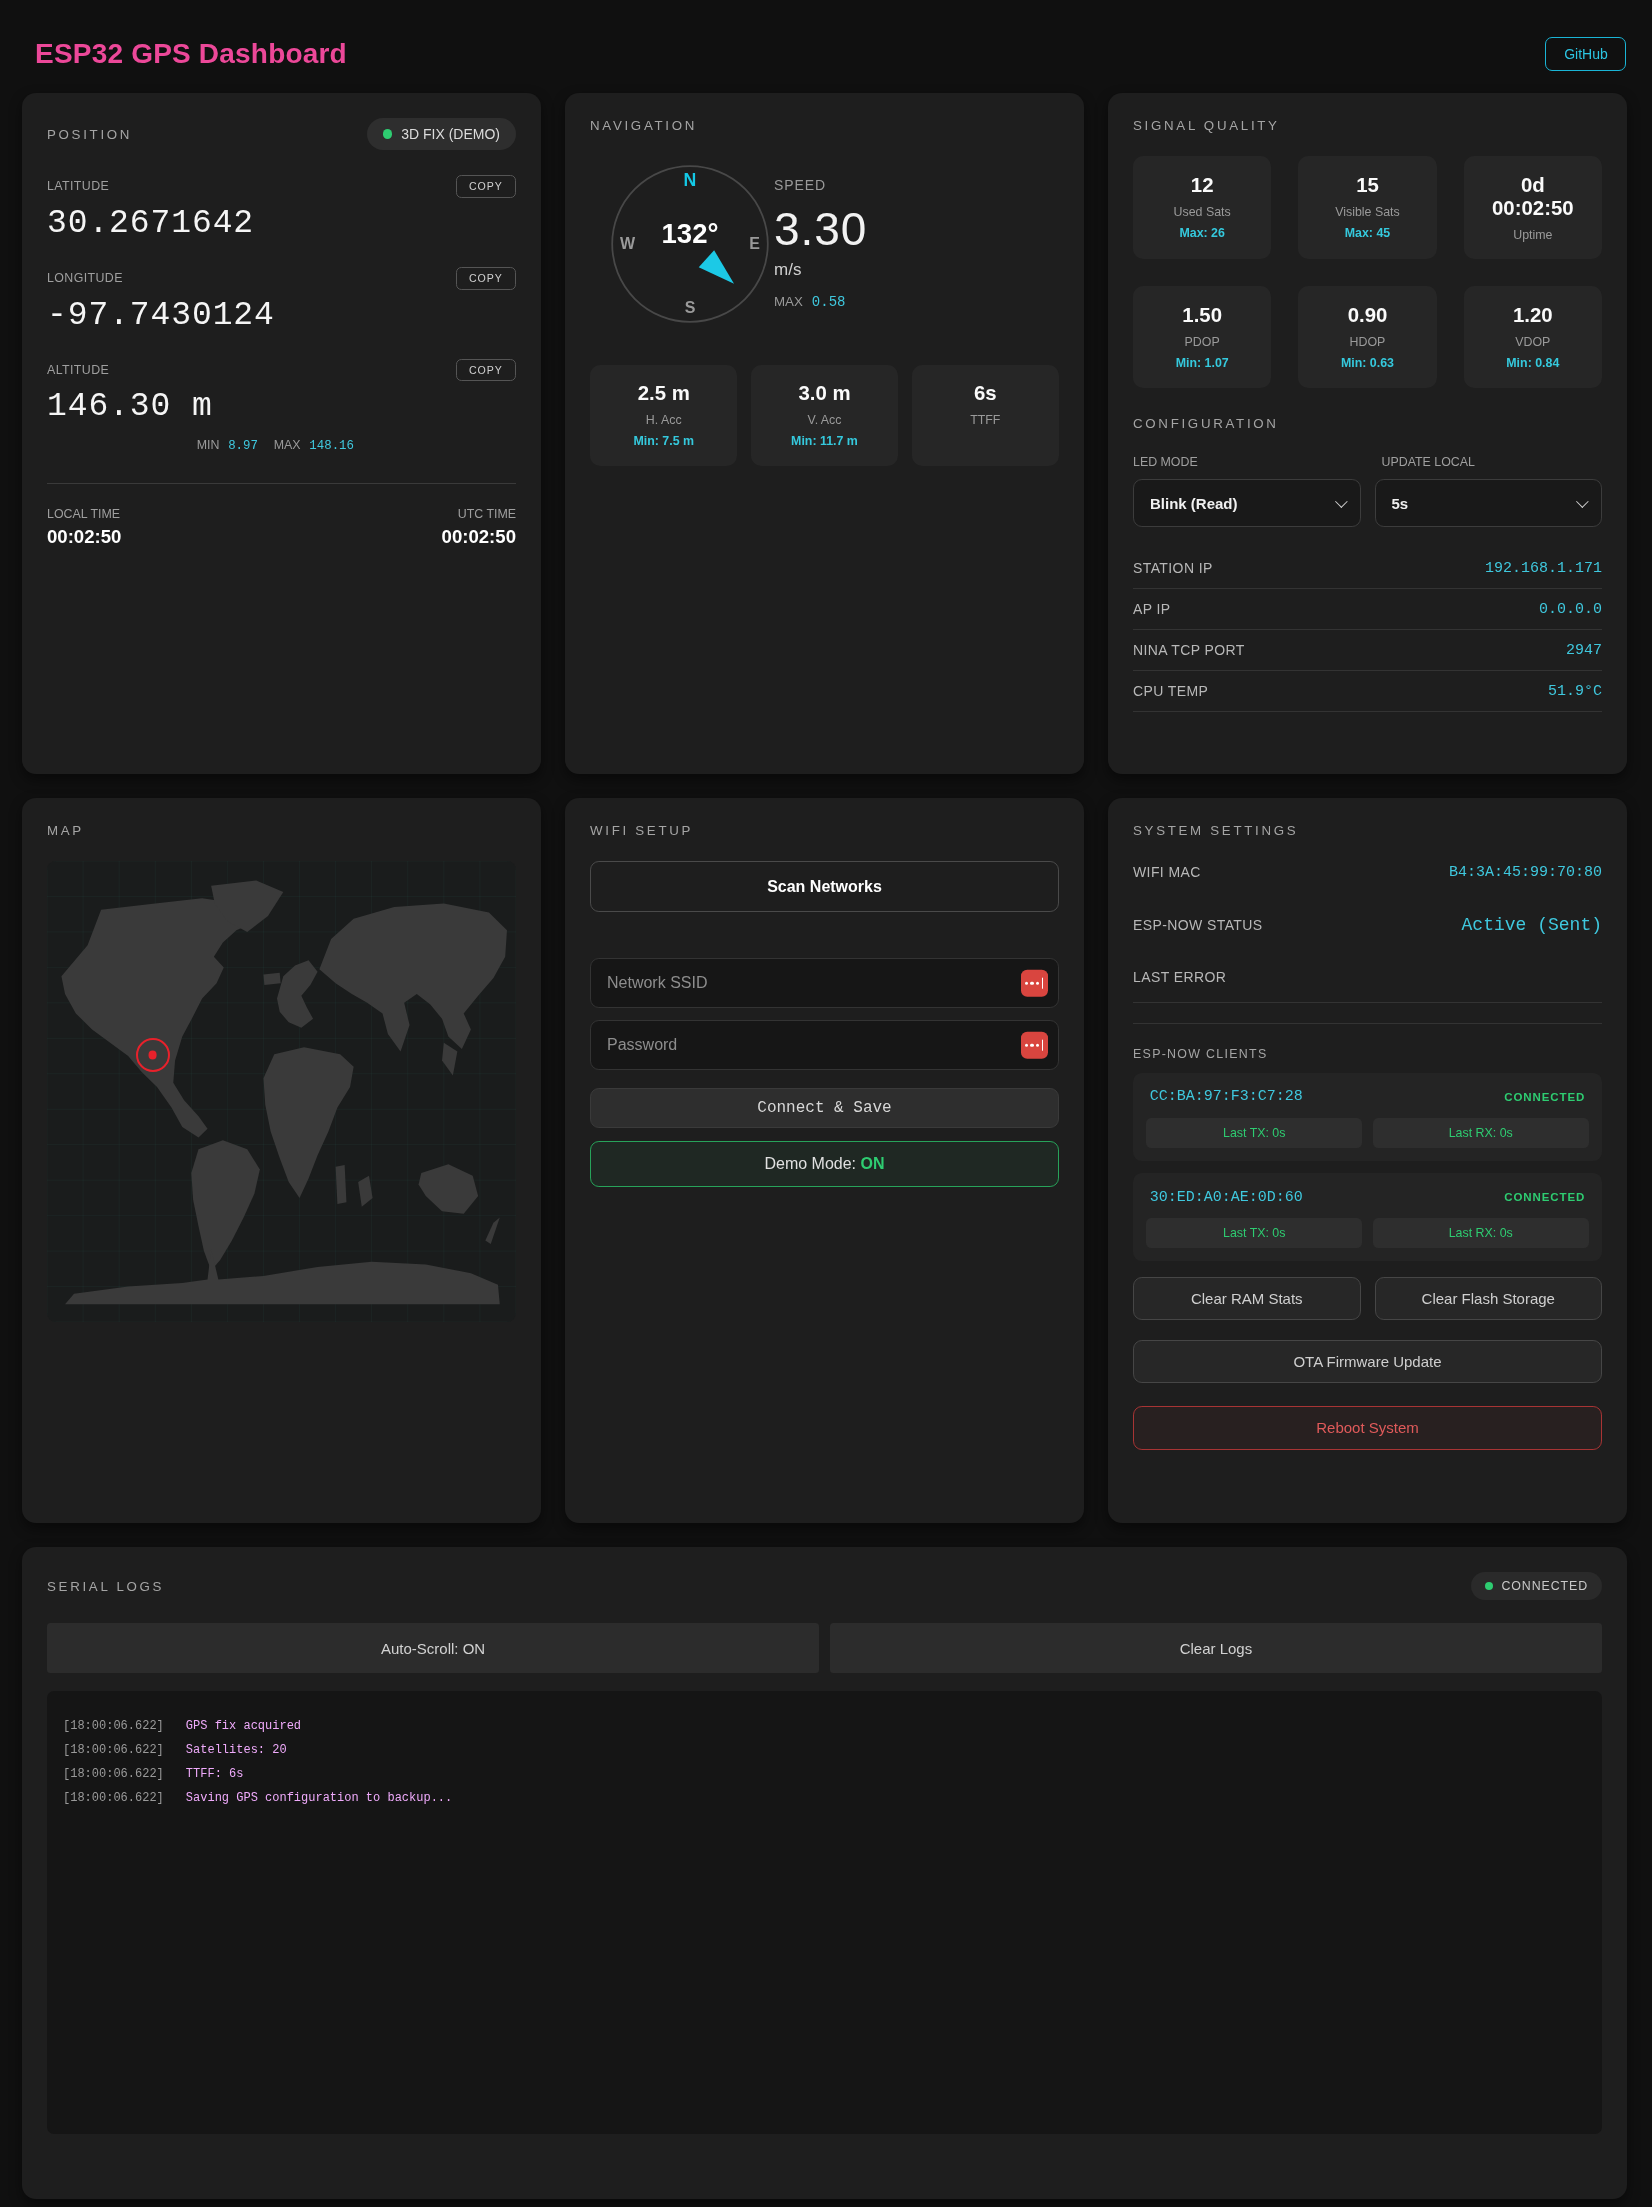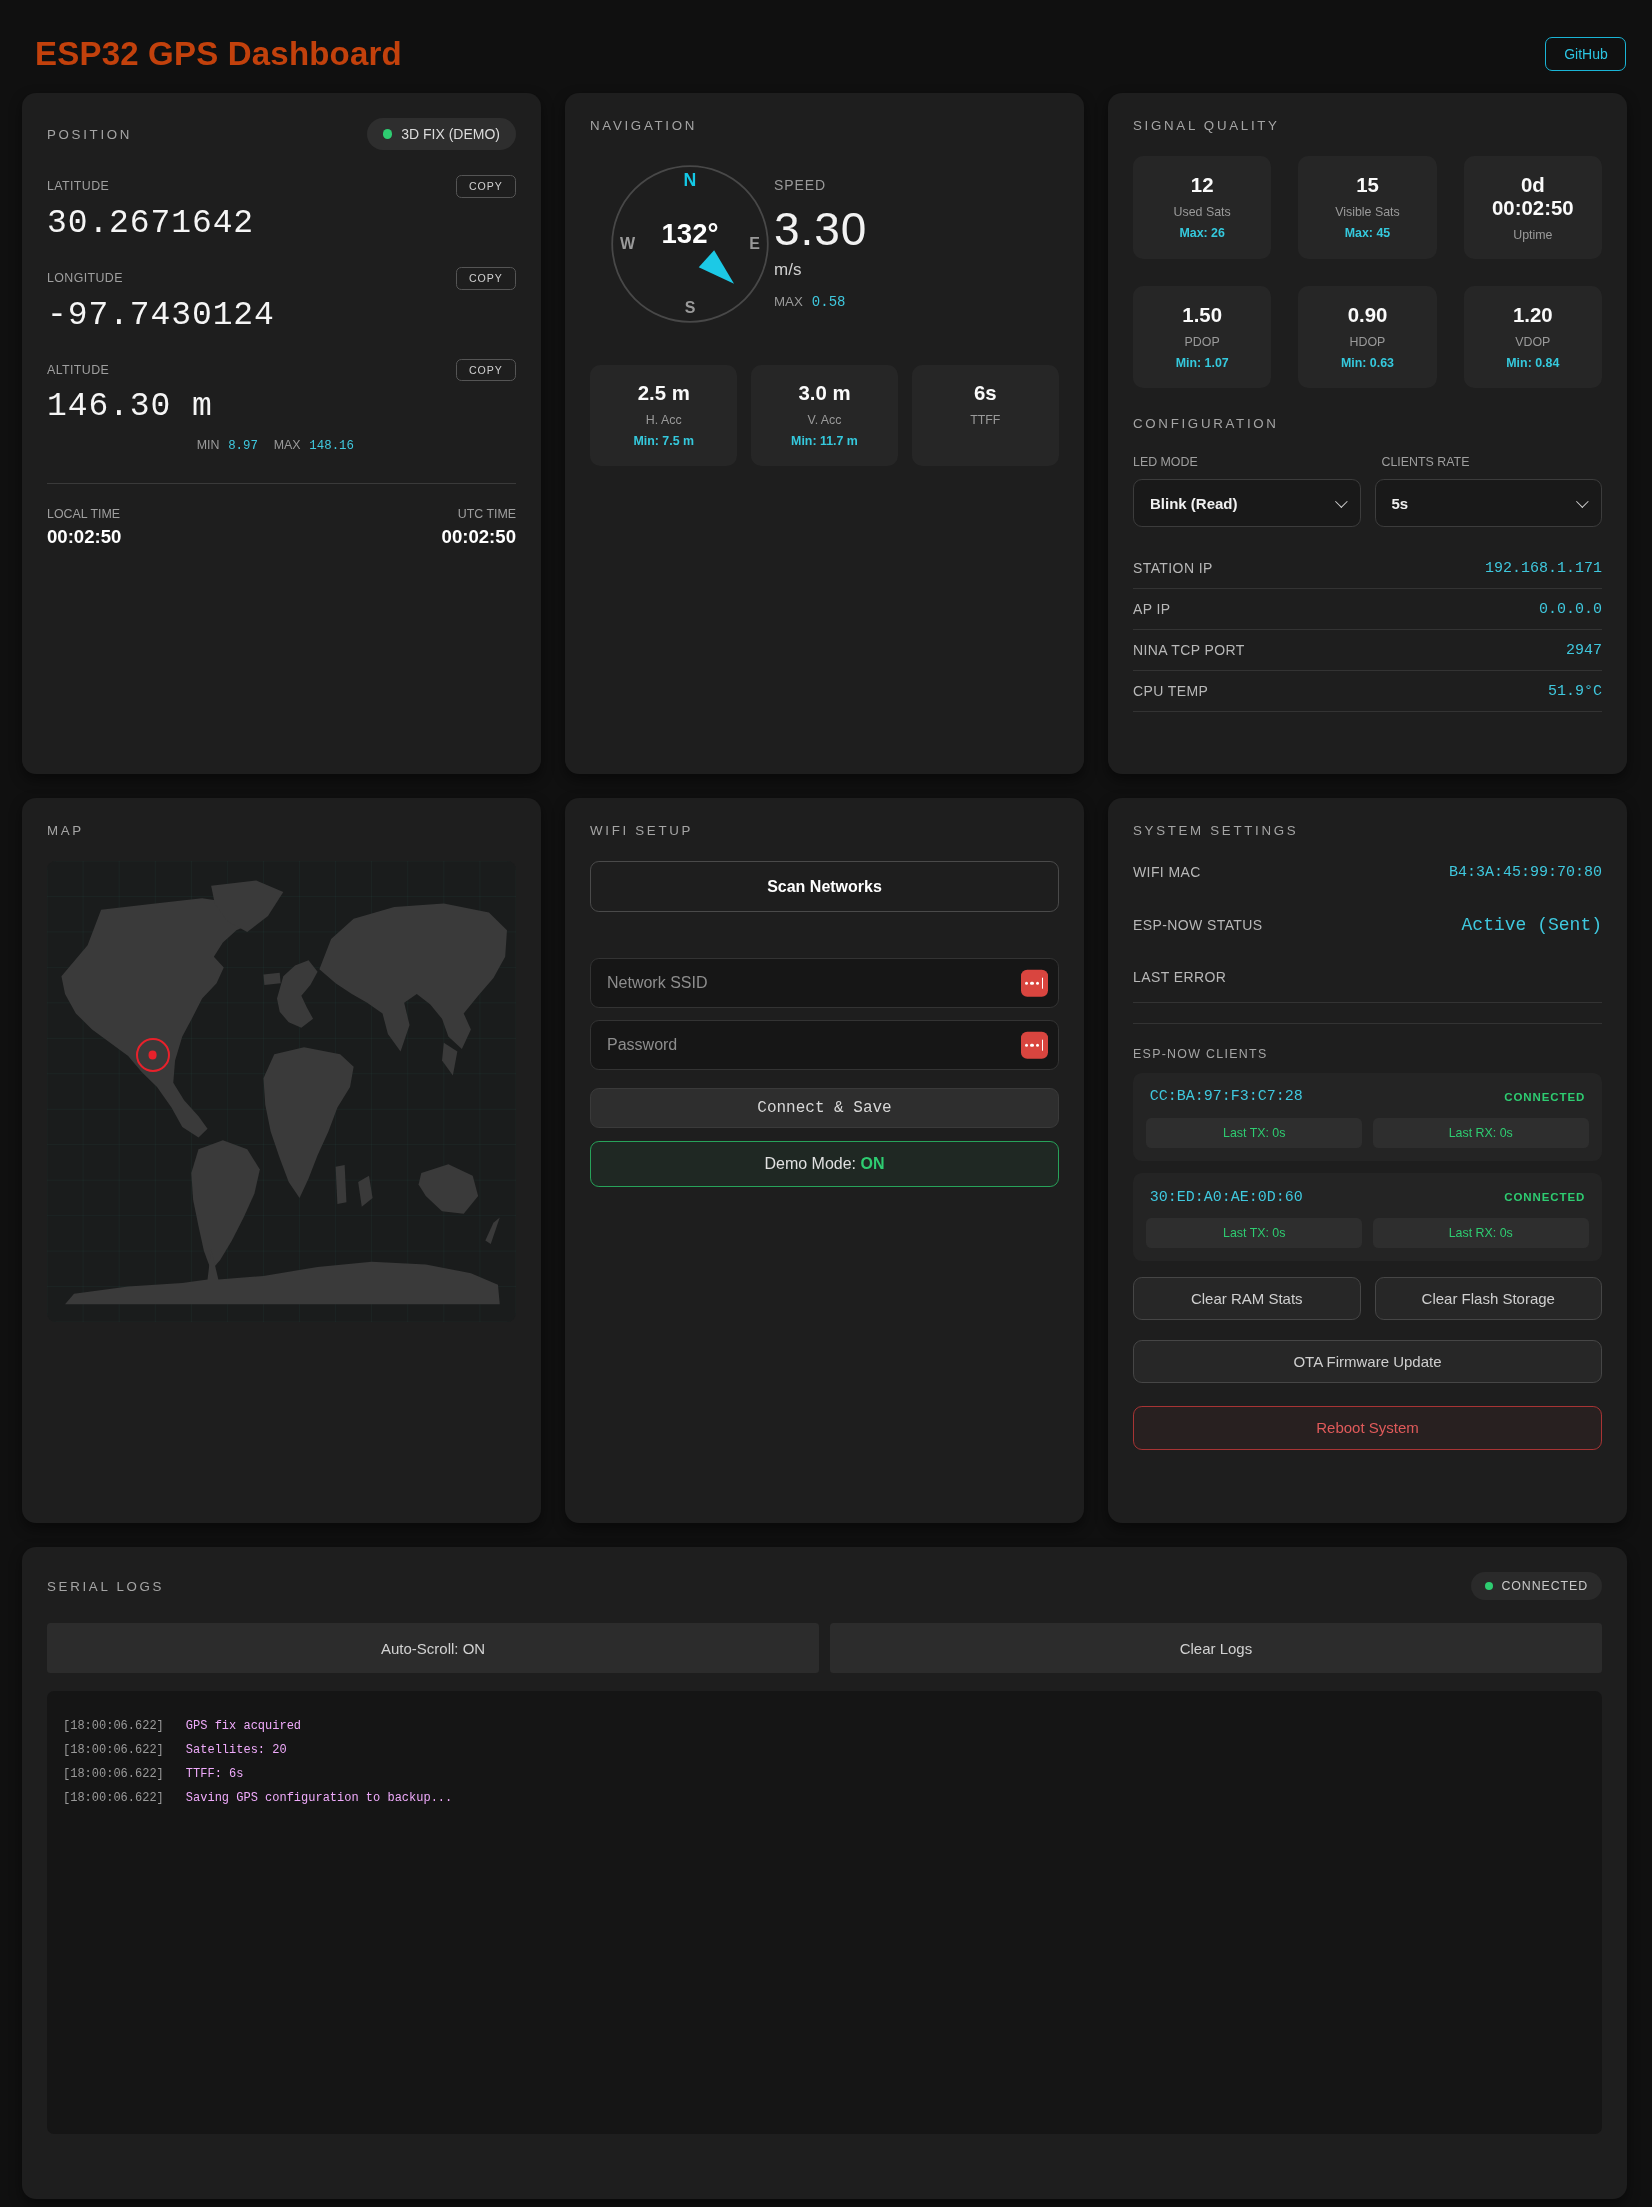--- a/index.html
+++ b/index.html
@@ -10,21 +10,21 @@
     color: #e8e8e8;
     -webkit-font-smoothing: antialiased;
   }
   .mono { font-family: "Liberation Mono", "DejaVu Sans Mono", monospace; }
 
   
   .topbar {
     display: flex; justify-content: space-between; align-items: center;
     padding: 23px 26.6px 0 35px; height: 85px;
   }
-  .page-title { font-size: 33px; font-weight: bold; color: #c2410c; letter-spacing: 0.2px; }
+  .page-title { font-size: 28px; font-weight: bold; color: #ec4899; letter-spacing: 0.2px; }
   .github-btn {
     background: transparent; border: 0.9px solid #1ab5d6; color: #2cc5e2;
     font-size: 14px; padding: 8px 17.7px; border-radius: 7px; cursor: pointer;
     font-family: inherit;
   }
 
   
   .grid {
     display: grid; grid-template-columns: repeat(3, 1fr);
     gap: 24px; padding: 8px 26px 0 22px;
@@ -353,21 +353,21 @@
         <div class="stat-value">1.20</div>
         <div class="stat-label">VDOP</div>
         <div class="stat-sub">Min: 0.84</div>
       </div>
     </div>
 
     <div class="card-title config-title">CONFIGURATION</div>
 
     <div class="cfg-labels">
       <span class="cfg-label">LED MODE</span>
-      <span class="cfg-label">CLIENTS RATE</span>
+      <span class="cfg-label">UPDATE LOCAL</span>
     </div>
     <div class="selects">
       <div class="select">
         <span class="select-value">Blink (Read)</span>
         <span class="chev"></span>
       </div>
       <div class="select">
         <span class="select-value">5s</span>
         <span class="chev"></span>
       </div>

